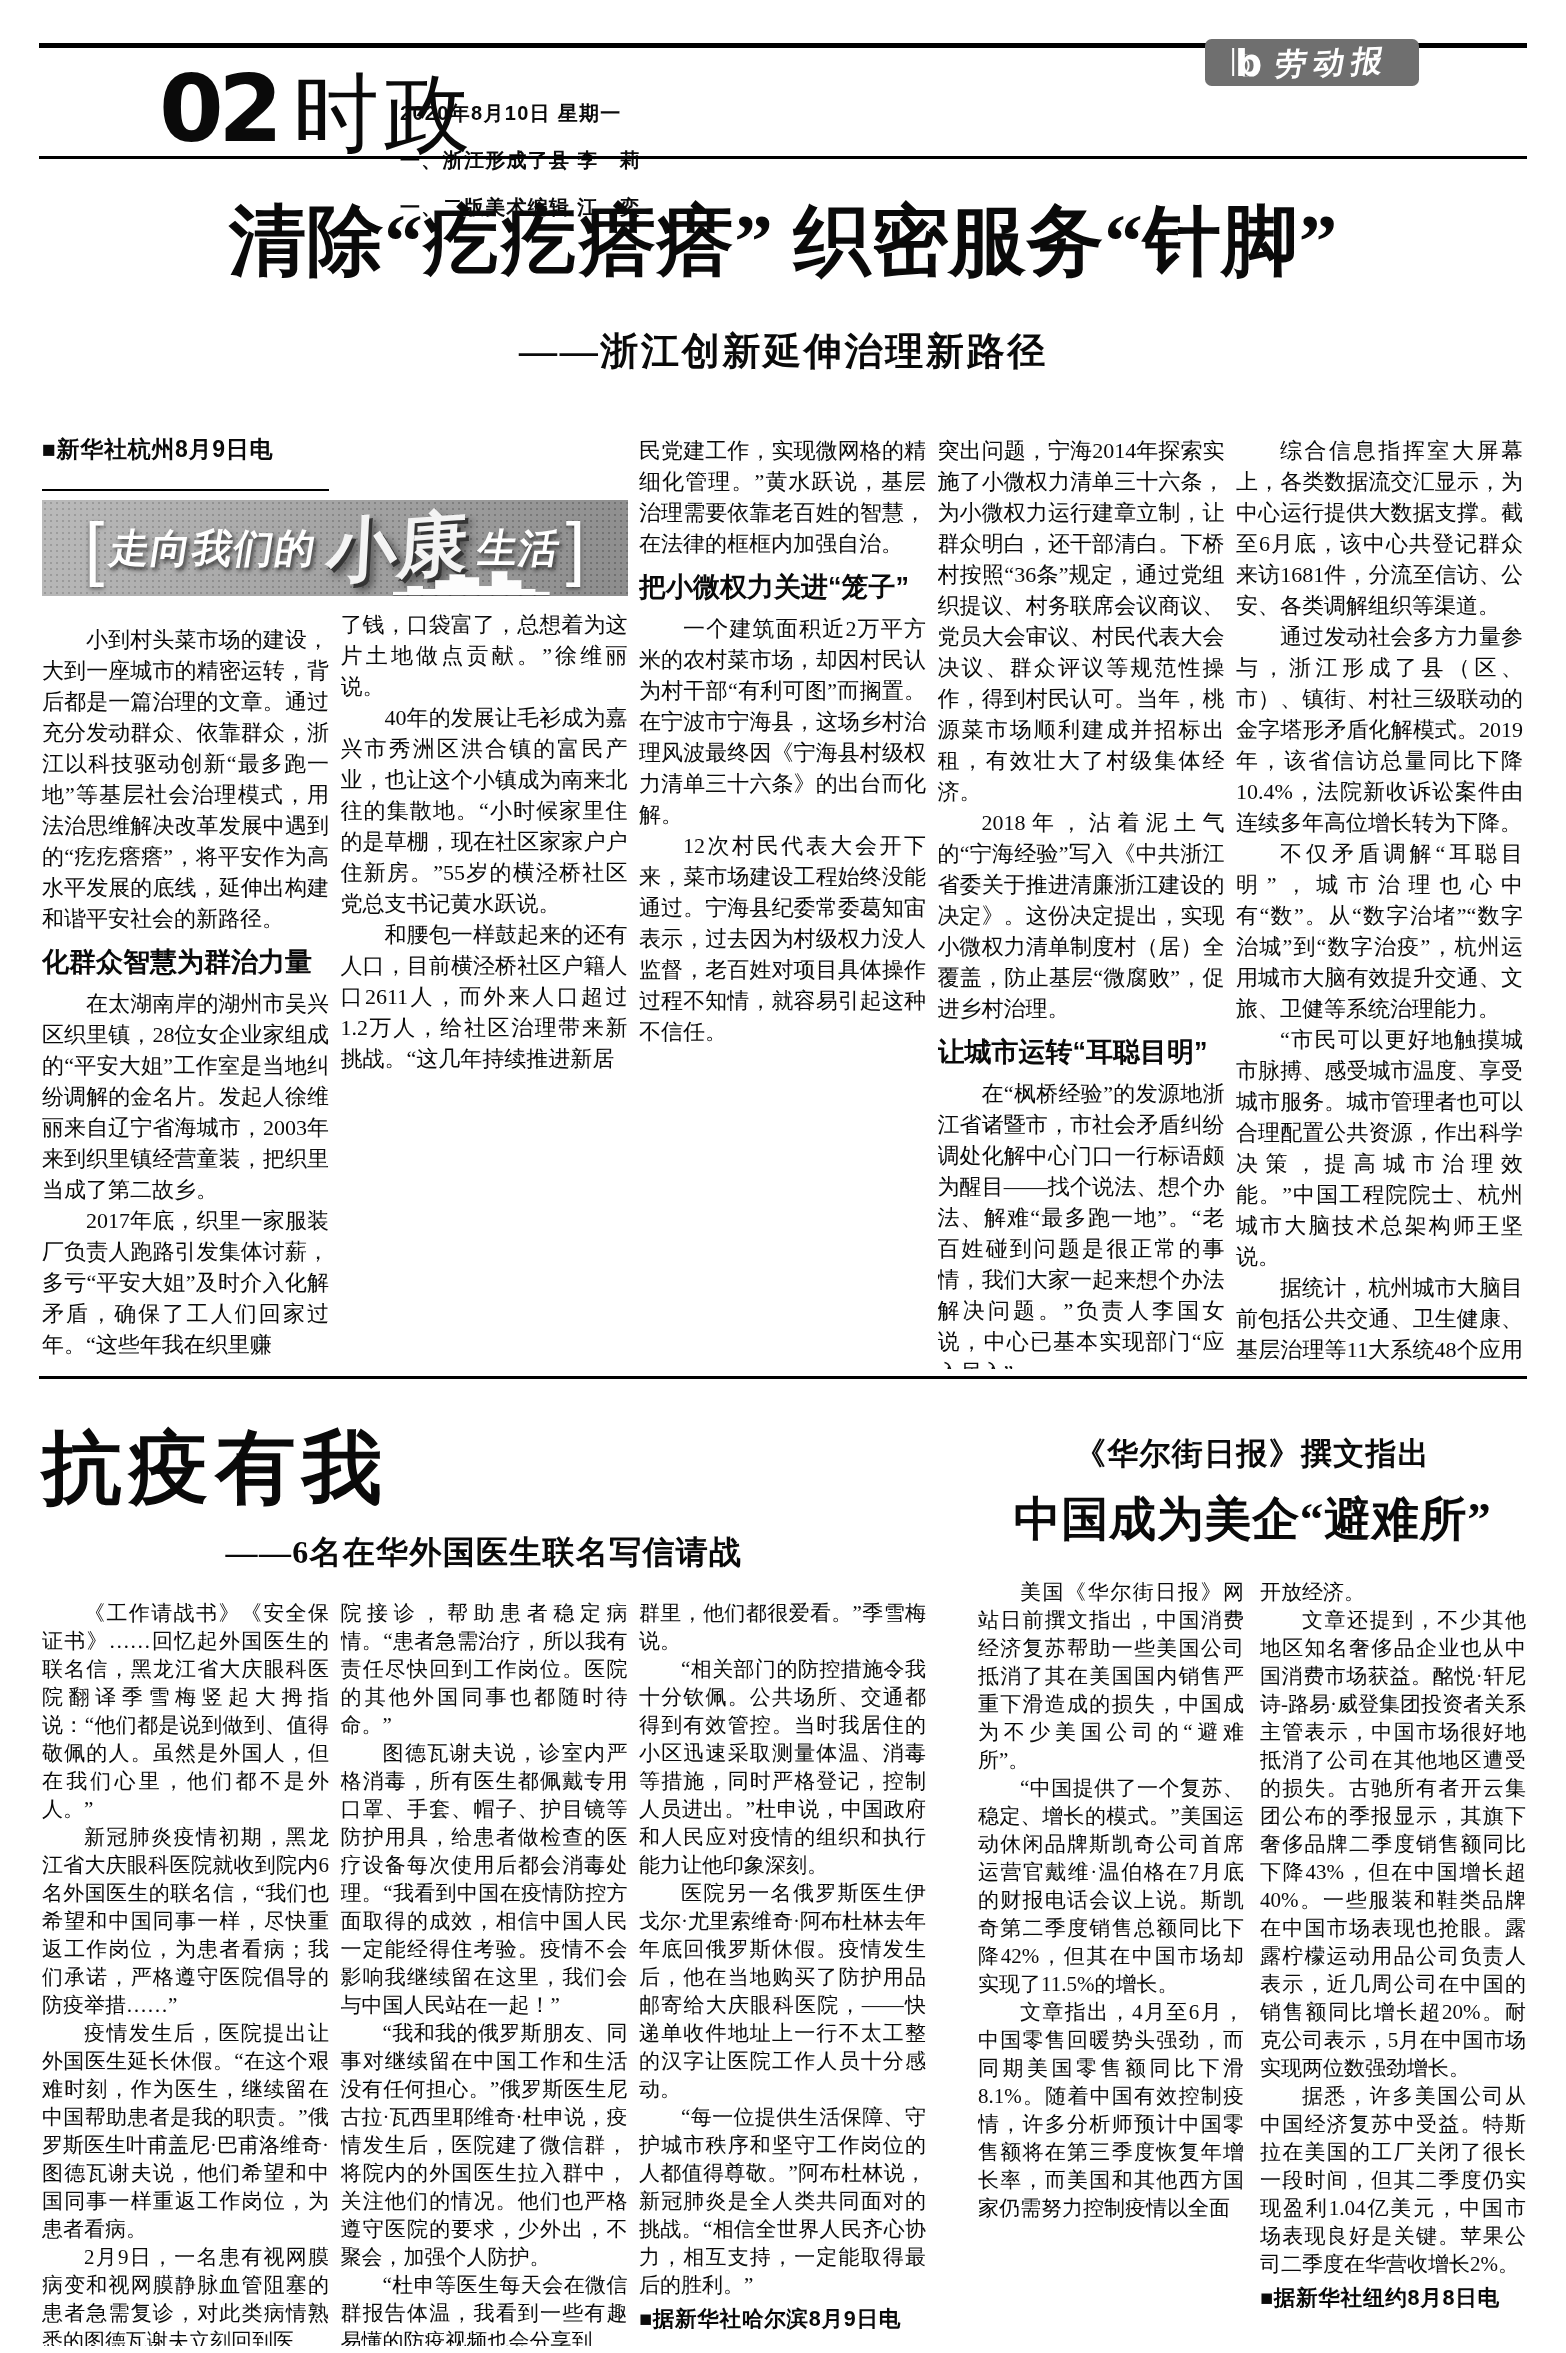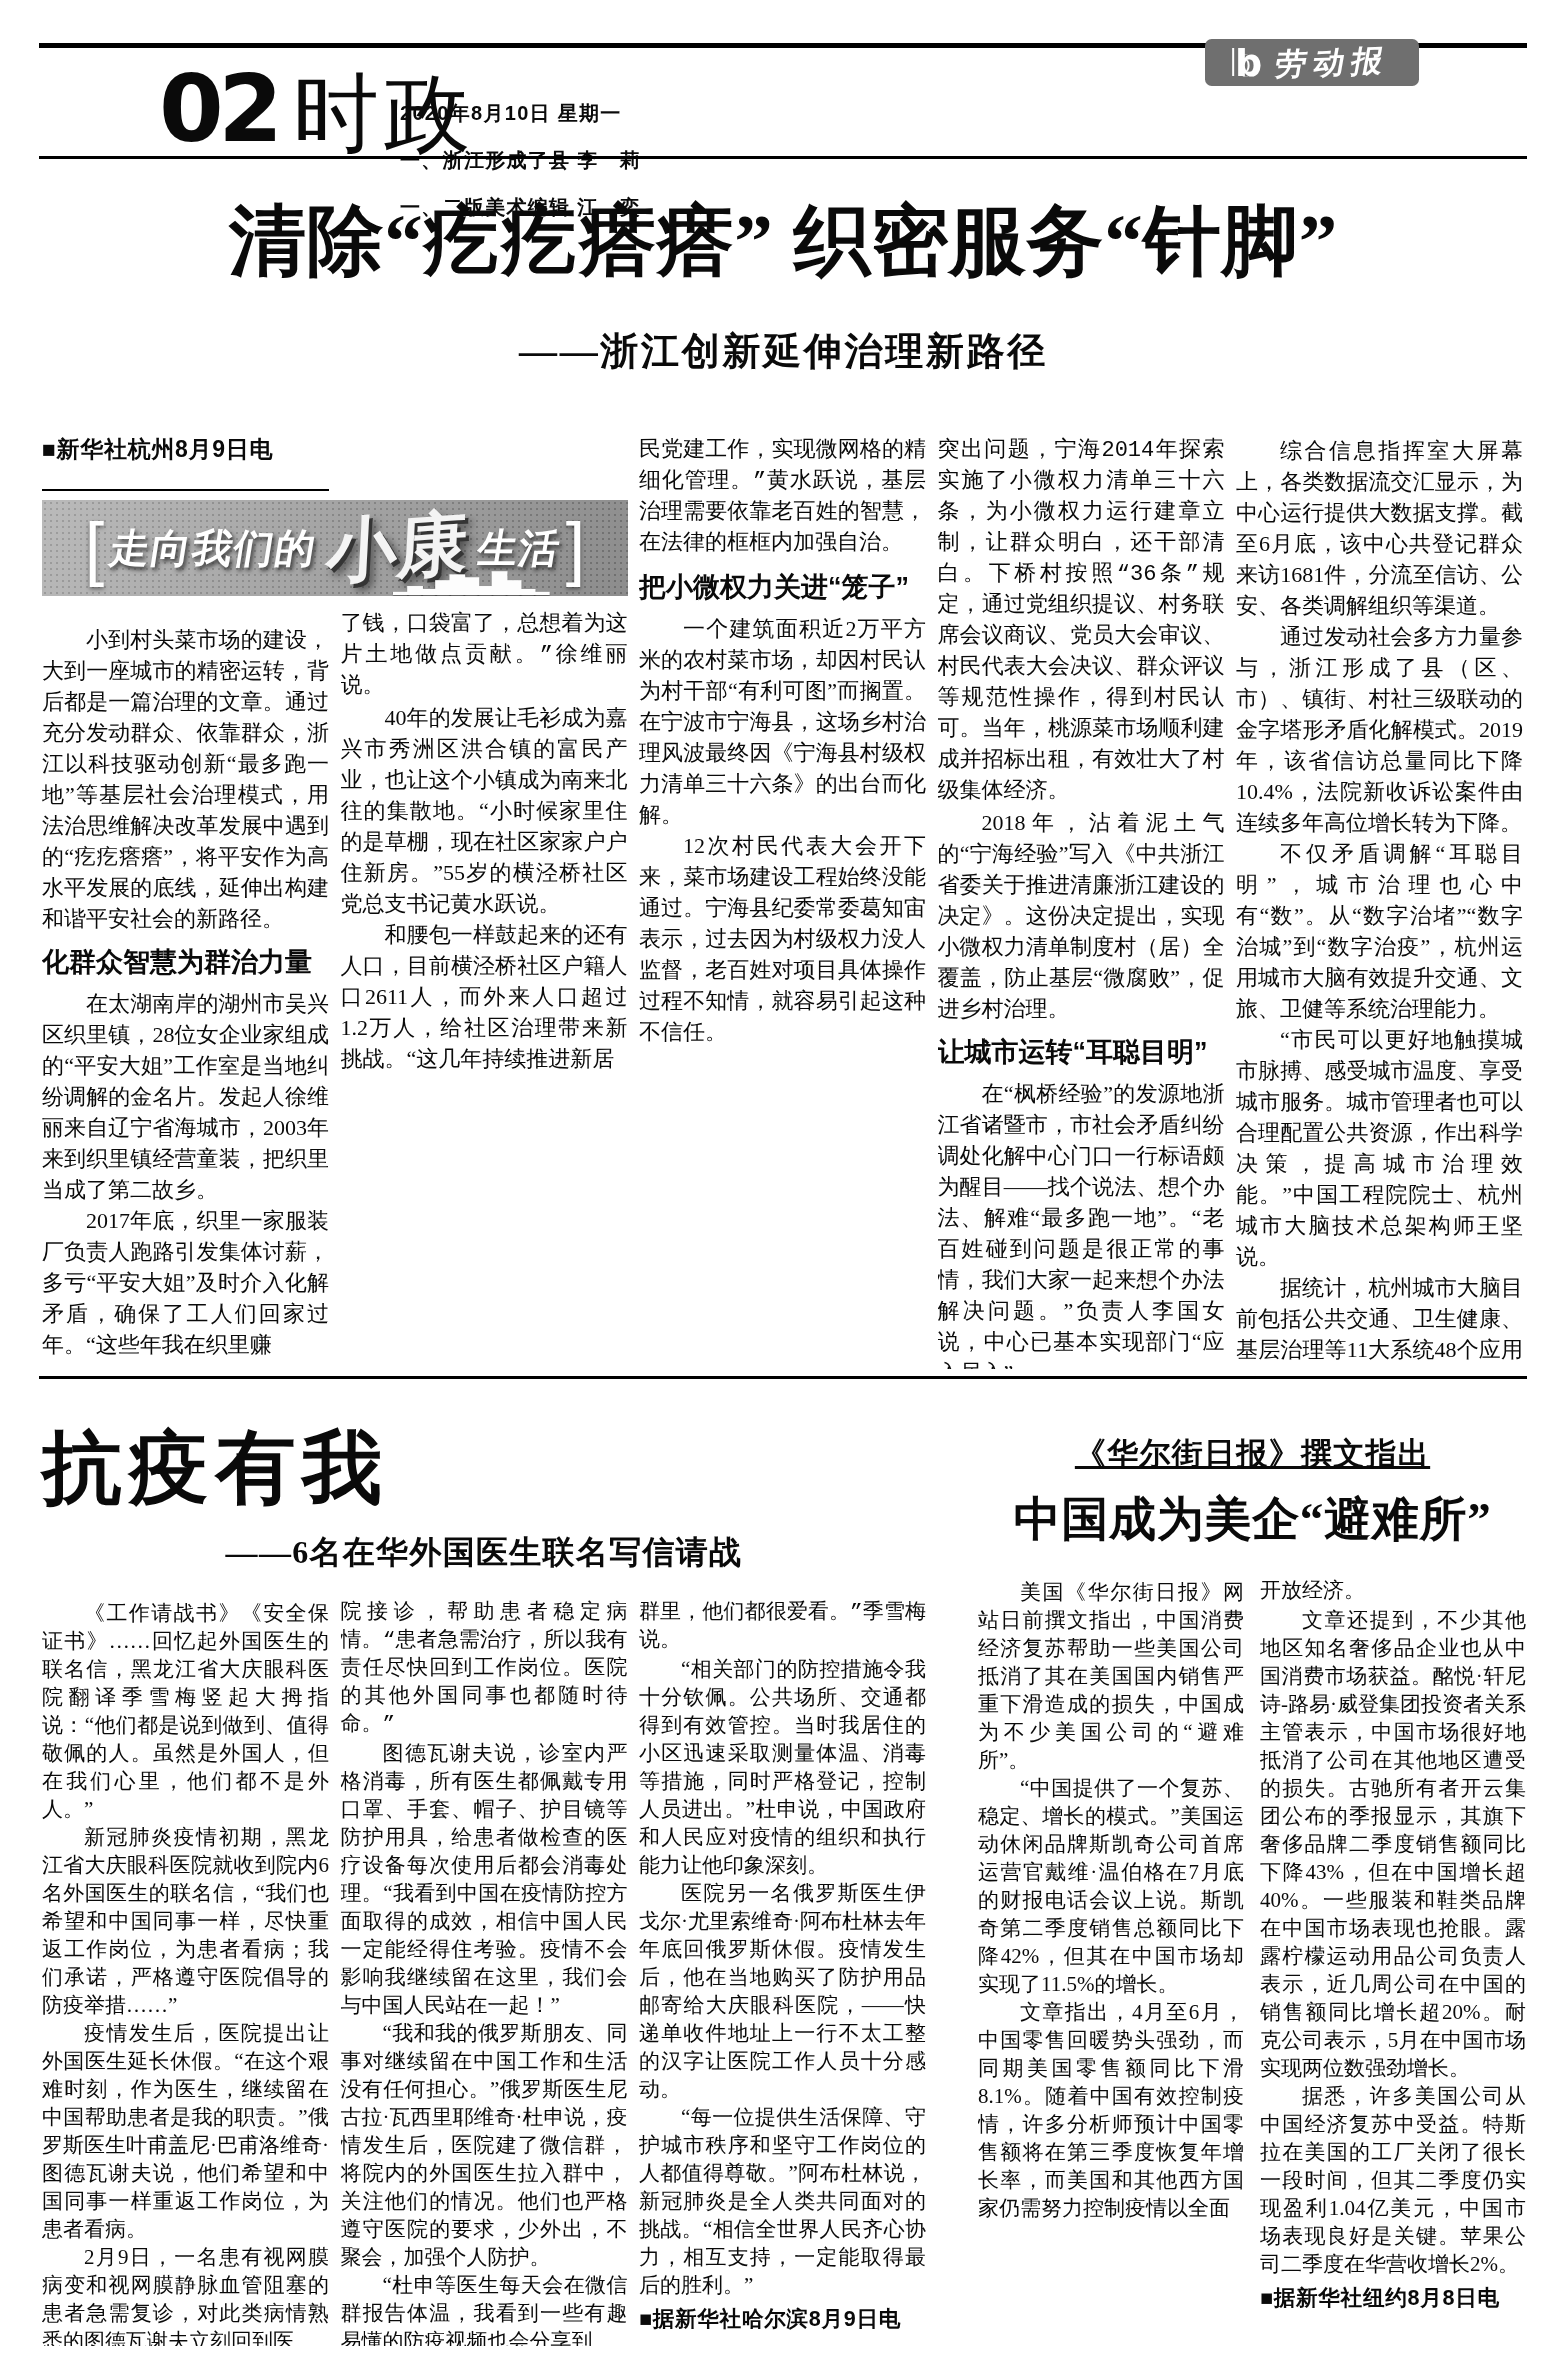--- a/index.html
+++ b/index.html
@@ -29,21 +29,21 @@
     font:900 77px/1.15 "Liberation Serif",serif; letter-spacing:0.7px; }
   .deck { position:absolute; left:0; top:332px; width:100%; text-align:center;
     font:700 38px/1 "Liberation Serif",serif; letter-spacing:2.7px; }
 
   
   .lead-body { position:absolute; left:42px; top:435px; width:1484px; height:934px;
     display:flex; gap:11.5px; overflow:hidden; }
   .lead-col { flex:0 0 287px; width:287px; font-size:22px; line-height:31px;
     text-align:justify; text-justify:inter-ideograph; overflow:hidden; }
   p { margin:0; text-indent:2em; }
-  p.cont { text-indent:0;font-family:Liberation Mono, monospace; }
+  p.cont { text-indent:0; }
   .crosshead { font:900 27px/1.3 "Liberation Sans",sans-serif; margin:10.8px 0 8px;
     text-indent:0; white-space:nowrap; }
   .byline-top { font:700 23px/1.3 "Liberation Sans",sans-serif; border-bottom:2px solid #000;
     padding-bottom:24px; letter-spacing:0.7px; }
   .banner-spacer-1 { height:133px; }
   .banner-spacer-2 { height:174px; }
 
   
   .banner {
     position:absolute; left:0; top:65px; width:586px; height:96px;
@@ -72,21 +72,21 @@
   .bottom-left { position:absolute; left:42px; top:1406px; width:884px; }
   .bl-headline { text-align:left; font:900 80px/1 "Liberation Serif",serif; margin-top:21.6px; letter-spacing:6.7px; }
   .bl-deck { text-align:center; font:700 32px/1 "Liberation Serif",serif; margin-top:28px; letter-spacing:1.3px; }
   .story-body { display:flex; gap:11.5px; margin-top:31px; height:747px; overflow:hidden; }
   .b-col { flex:0 0 287px; width:287px; font-size:21px; line-height:28px;
     text-align:justify; text-justify:inter-ideograph; overflow:hidden; }
   .byline-end { font:700 21.6px/32px "Liberation Sans",sans-serif; text-indent:0; margin-top:4px; letter-spacing:0.7px; }
 
   
   .bottom-right { position:absolute; left:978px; top:1406px; width:549px; }
-  .br-kicker { text-align:center; font:700 31px/1 "Liberation Serif",serif; margin-top:32px; letter-spacing:1.3px;text-decoration:underline; }
+  .br-kicker { text-align:center; font:700 31px/1 "Liberation Serif",serif; margin-top:32px; letter-spacing:1.3px; }
   .br-headline { text-align:center; font:900 47px/1 "Liberation Serif",serif; margin-top:27px; letter-spacing:0.7px; }
   .br-body { display:flex; gap:16px; margin-top:35px; height:744px; overflow:hidden; }
   .br-col { flex:0 0 266px; width:266px; font-size:21px; line-height:28px;
     text-align:justify; text-justify:inter-ideograph; overflow:hidden; }
 </style>
 </head>
 <body>
 
 <div class="page">
 

